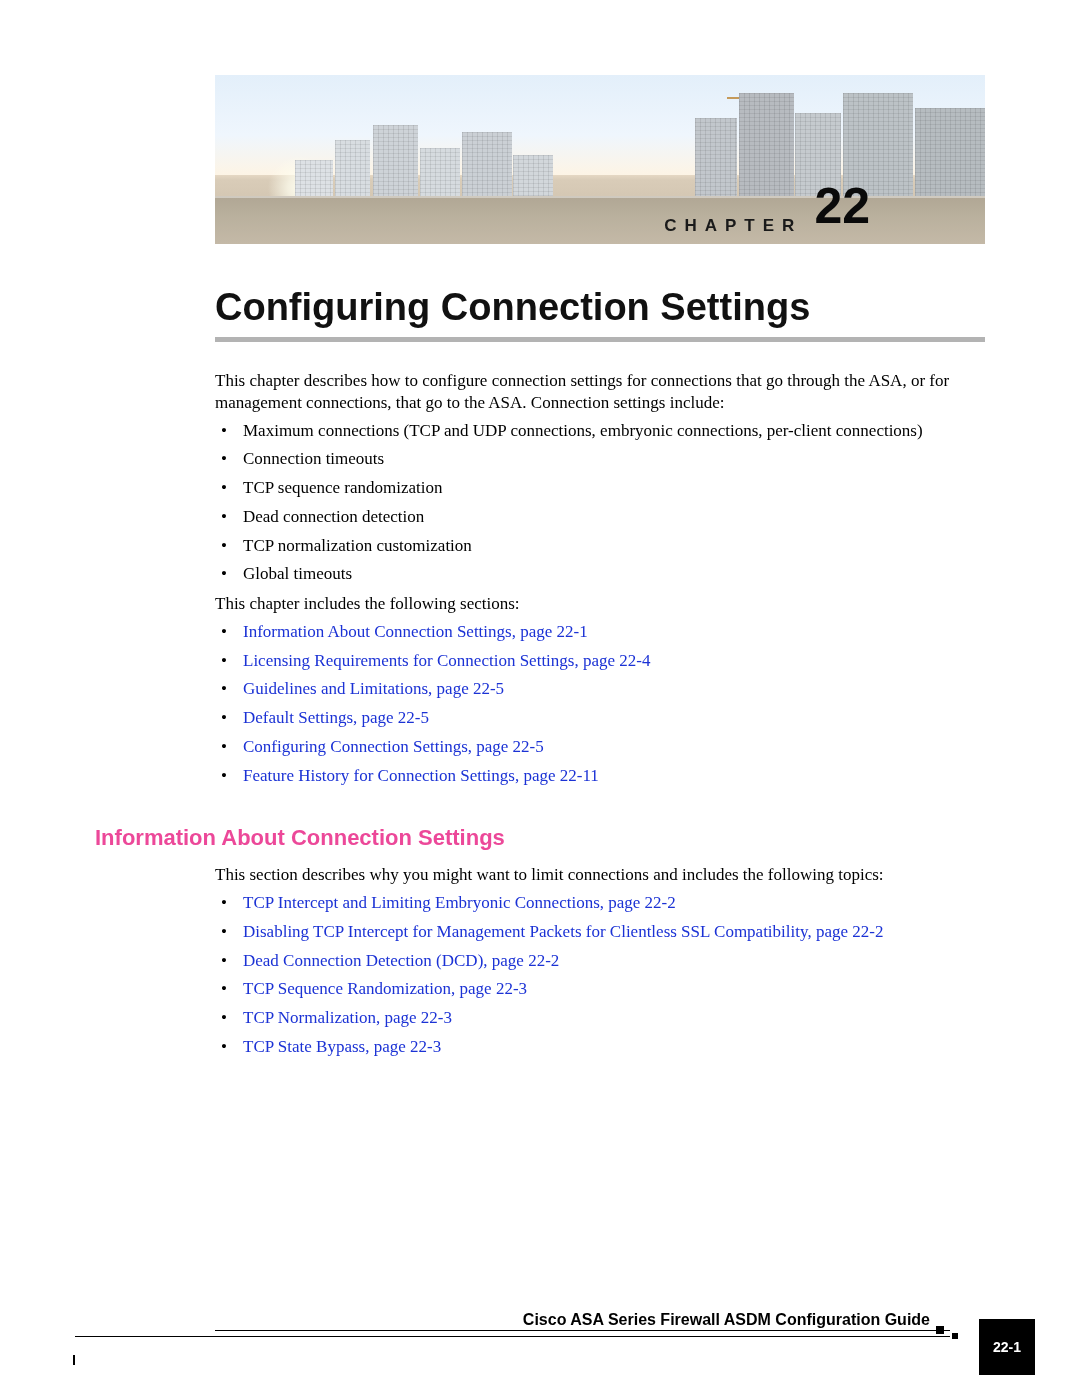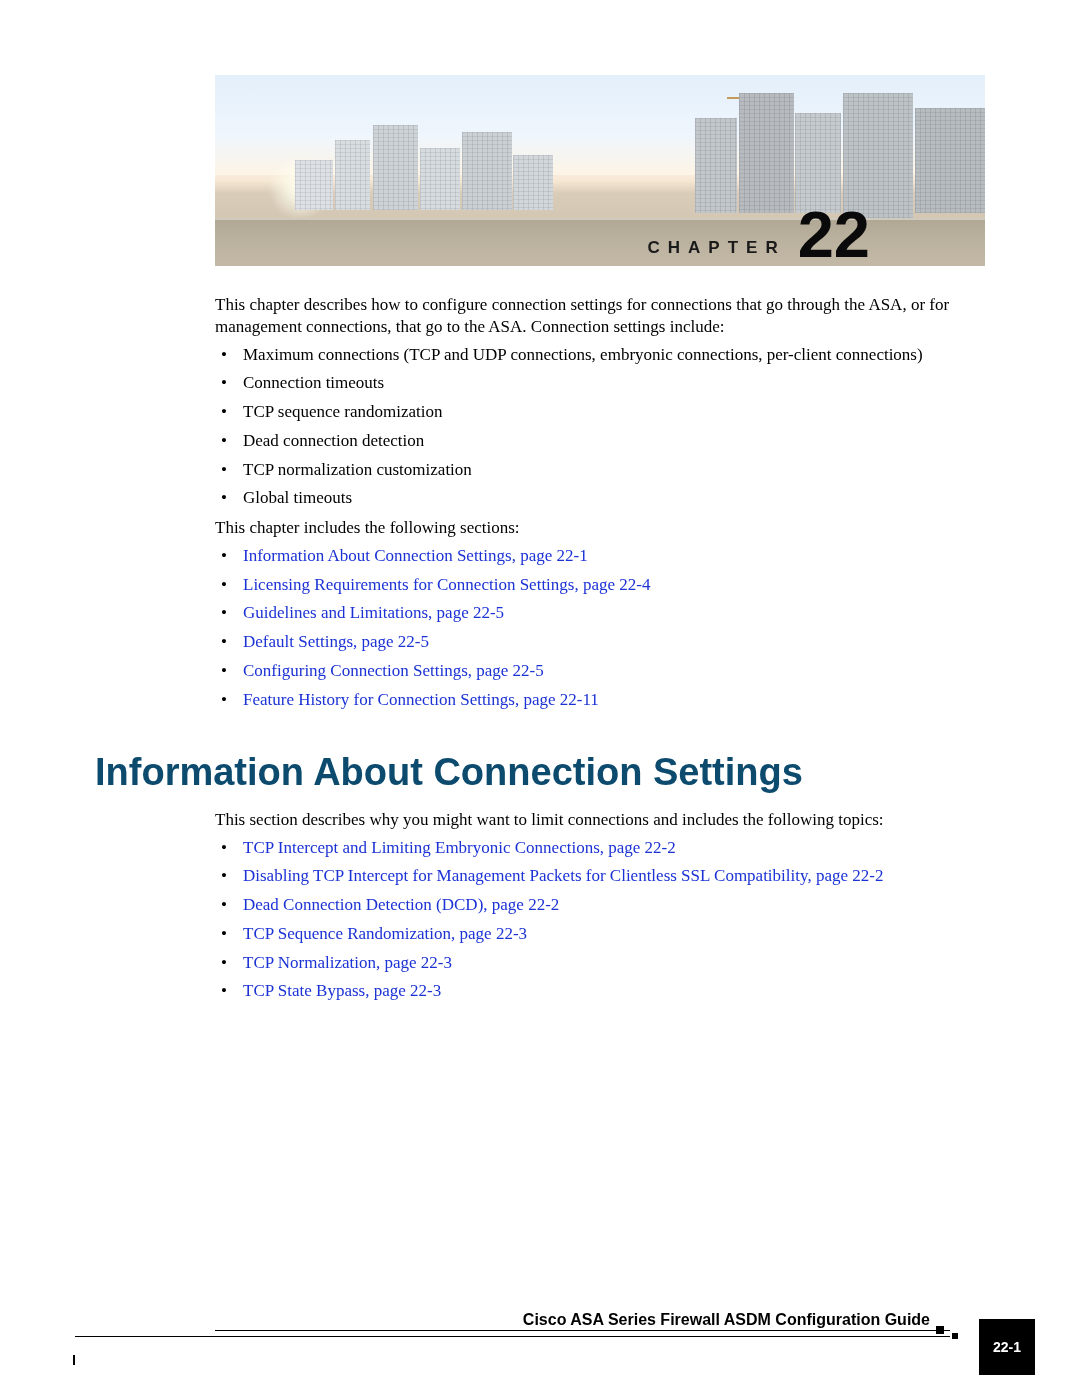--- a/index.html
+++ b/index.html
@@ -14,21 +14,21 @@
   .page-margins {
     position: absolute;
     left: 95px;
     right: 95px;
     top: 75px;
     bottom: 70px;
   }
   
   .header-image {
     position: relative;
-    height: 191px;
+    height: 169px;
     margin-left: 120px;
     overflow: hidden;
     background: linear-gradient(to bottom,
       #e8f2fb 0%, #eff6fd 35%, #f8e9d5 55%, #d9ccb8 62%, #c8bba7 100%);
   }
   .sky {
     position: absolute;
     left: 0; right: 0; top: 0; height: 100px;
     background: linear-gradient(to bottom, #e3effa 0%, #eff6fd 60%, #fdf4e5 100%);
   }
@@ -102,21 +102,21 @@
     letter-spacing: 8px;
     font-size: 17px;
     color: #1a1a1a;
     margin-right: 12px;
     align-self: flex-end;
     padding-bottom: 4px;
   }
   .chapter-number {
     font-family: Arial, Helvetica, sans-serif;
     font-weight: 800;
-    font-size: 65px;
+    font-size: 50px;
     color: #0a0a0a;
     line-height: .85;
   }
   
   .title-block {
     margin-left: 120px;
     margin-top: 42px;
   }
   h1.doc-title {
     font-family: "Arial Narrow", Arial, Helvetica, sans-serif;
@@ -157,22 +157,22 @@
     left: -18px;
     top: 0;
     font-size: 17px;
   }
   a.doc-link { color: #1b32d5; text-decoration: none; }
   
   h2.section-title {
     font-family: "Arial Narrow", Arial, Helvetica, sans-serif;
     font-stretch: condensed;
     font-weight: bold;
-    font-size: 38px;
-    color: #0c4a6e;
+    font-size: 22px;
+    color: #ec4899;
     margin-top: 38px;
     margin-bottom: 12px;
     margin-left: 0;
   }
   .section2 {
     margin-left: 0;
     margin-top: 0;
     font-size: 17px;
   }
   
@@ -286,20 +286,24 @@
           <div class="win"></div>
         </div>
     </div>
     <div class="ground"></div>
     <div class="chapter-band">
       <span class="chapter-label">CHAPTER</span>
       <span class="chapter-number">22</span>
     </div>
   </div>
 
+  <div class="title-block">
+    <h1 class="doc-title">Configuring Connection Settings</h1>
+    <div class="title-rule"></div>
+  </div>
 
   <div class="body-block">
     <p>This chapter describes how to configure connection settings for connections that go through the ASA, or for management connections, that go to the ASA. Connection settings include:</p>
     <ul class="bullets">
       <li>Maximum connections (TCP and UDP connections, embryonic connections, per-client connections)</li>
       <li>Connection timeouts</li>
       <li>TCP sequence randomization</li>
       <li>Dead connection detection</li>
       <li>TCP normalization customization</li>
       <li>Global timeouts</li>

